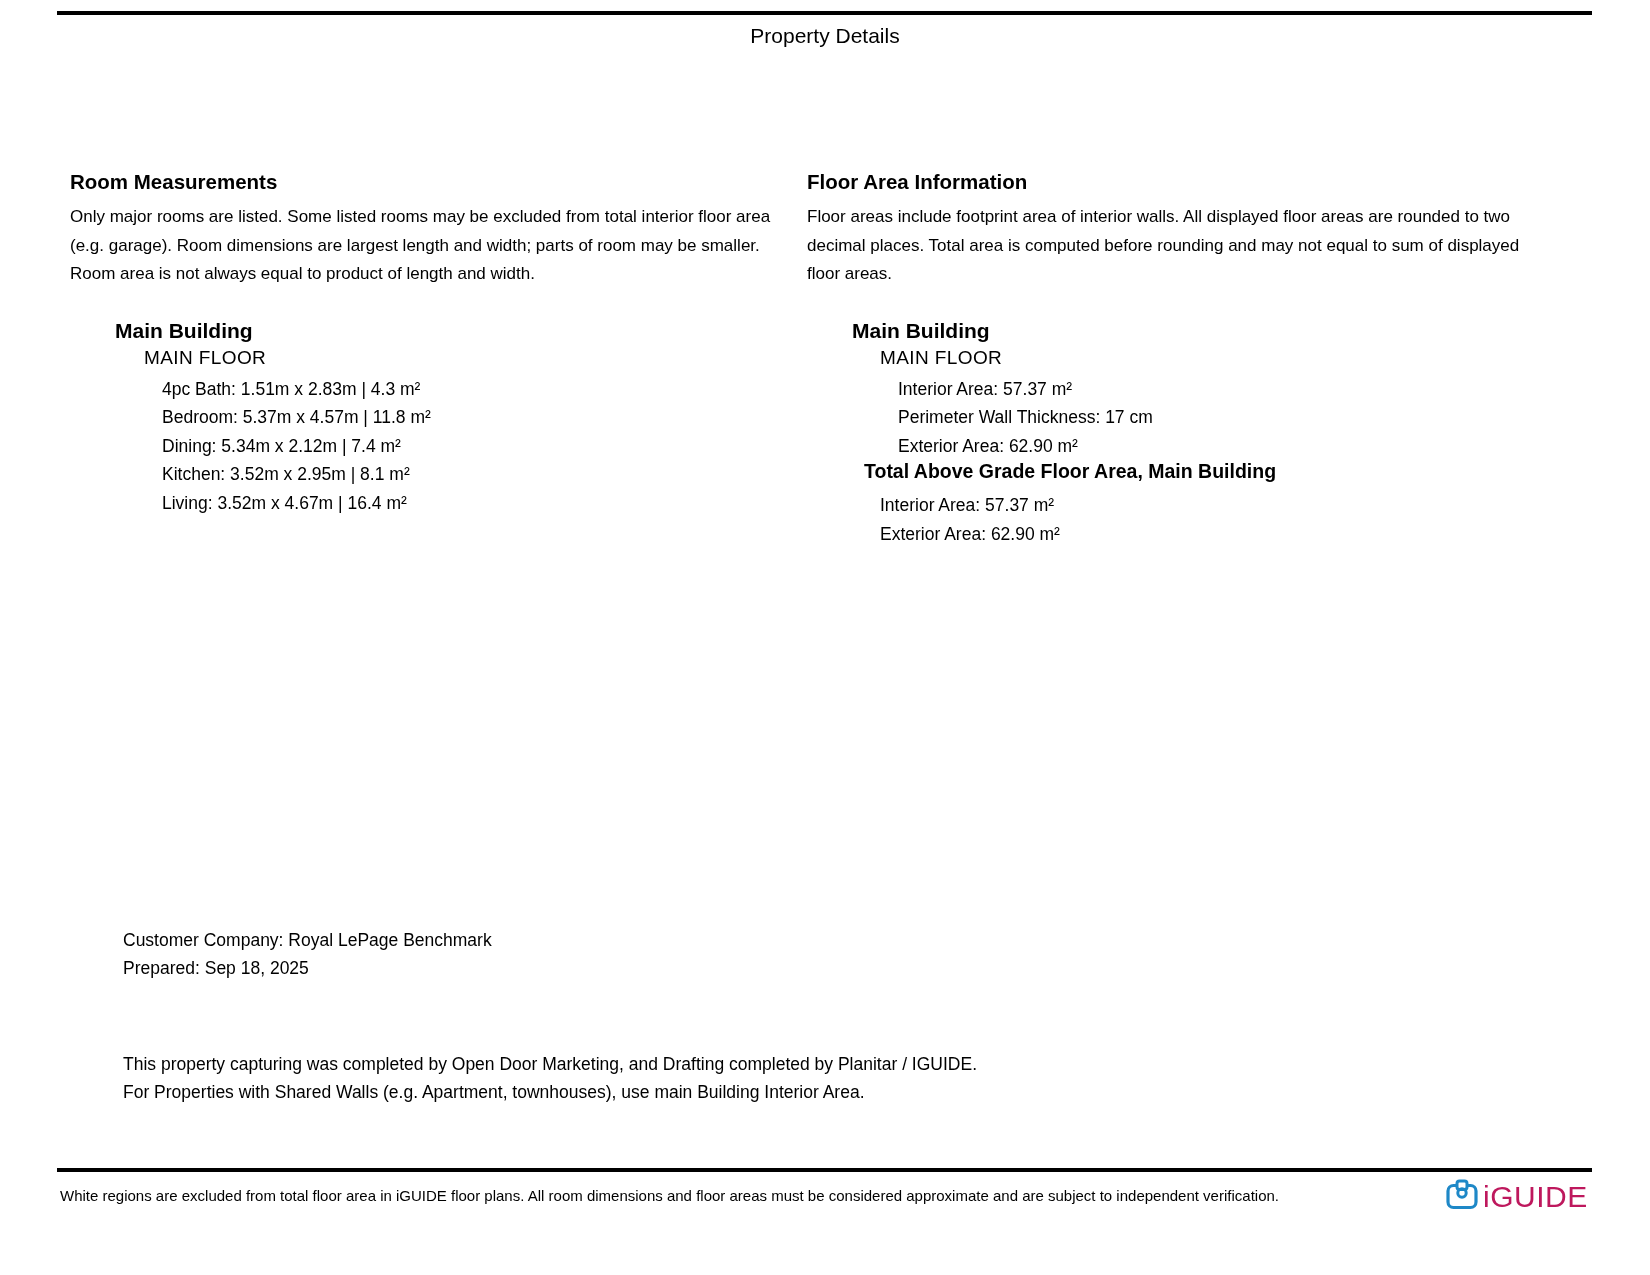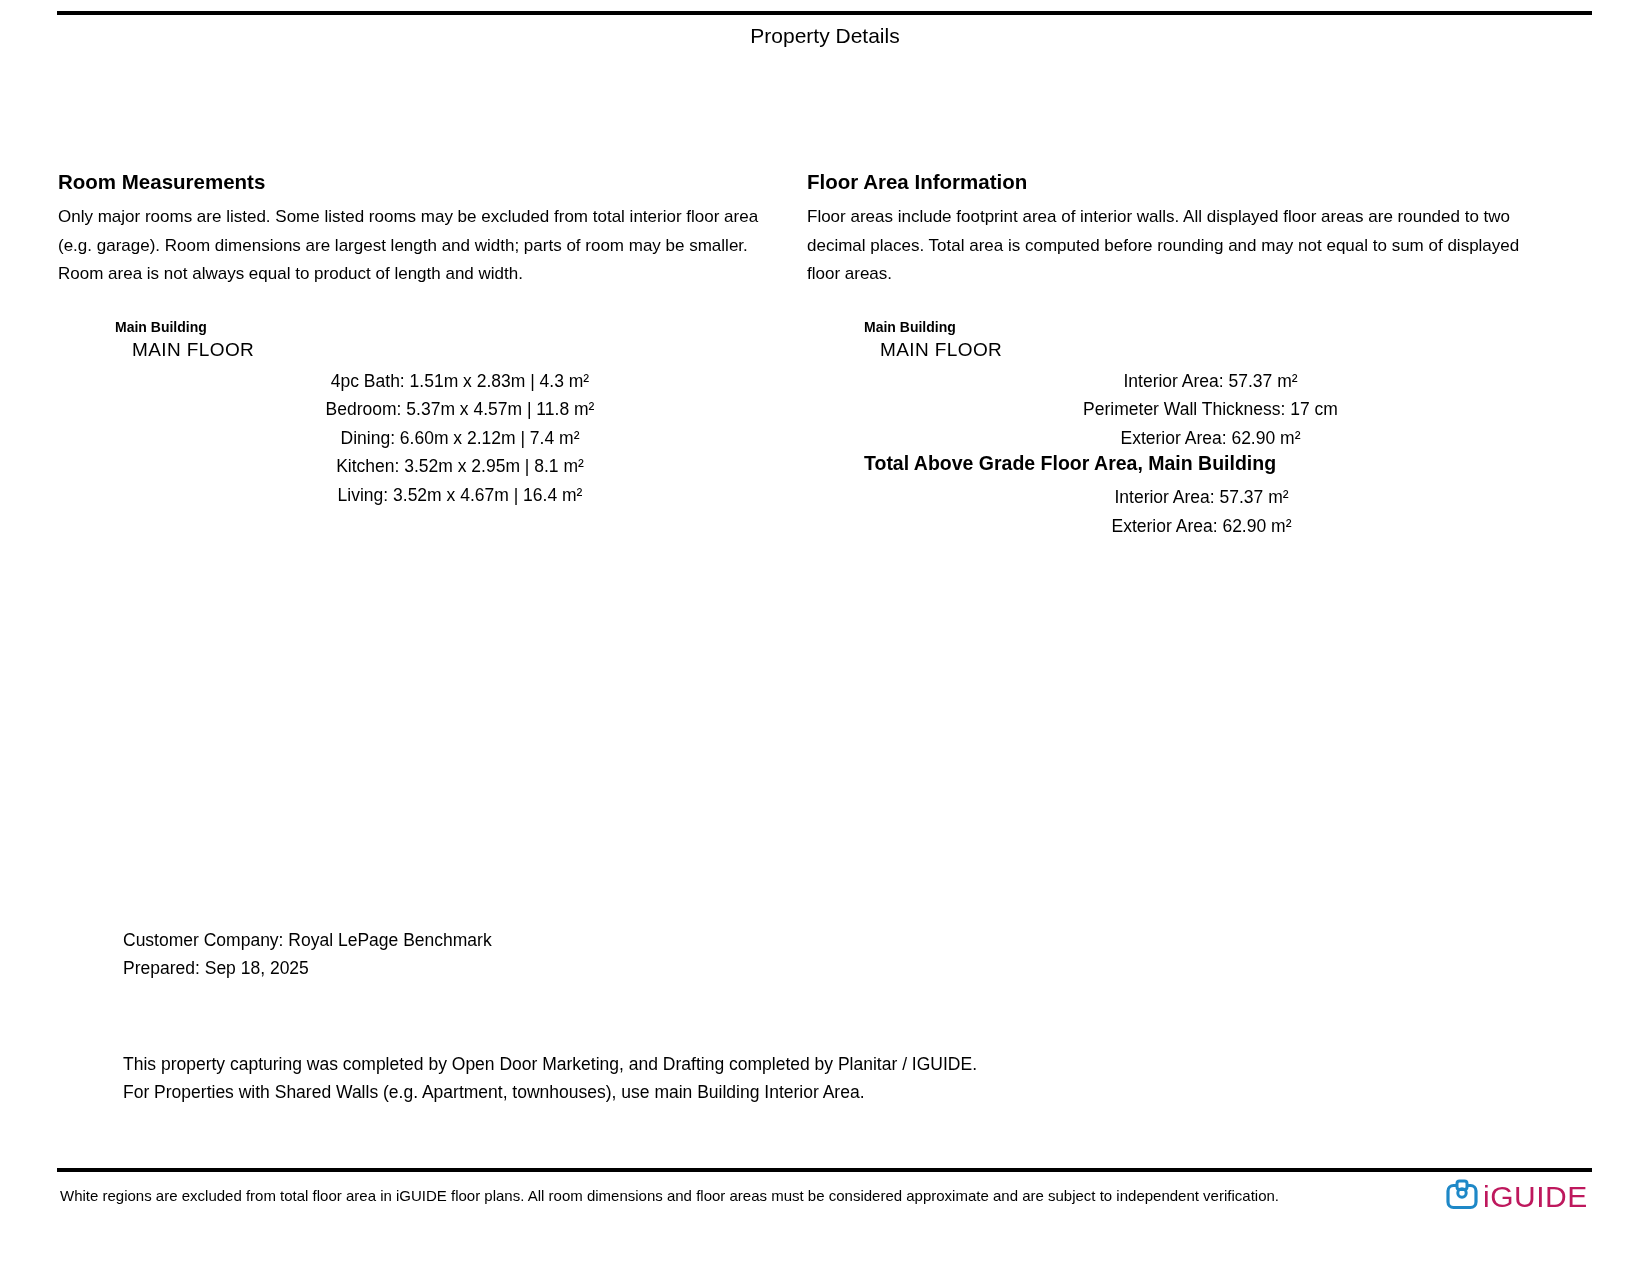--- a/index.html
+++ b/index.html
@@ -27,52 +27,51 @@
     margin: 11px 58px 0 57px;
   }
   .subtitle {
     text-align: center;
     font-size: 21px;
     font-weight: 400;
     margin-top: 9px;
   }
 
   .col { position: absolute; top: 170px; }
-  .col-left  { left: 58px;  width: 712px; }
+  .col-left  { left: 70px;  width: 712px; }
   .col-right { left: 807px; width: 716px; }
 
   .section-heading {
     font-size: 20.5px;
     font-weight: 700;
     margin: 0 0 9px 0;
   }
   .desc {
     font-size: 17px;
     line-height: 28.5px;
     margin: 0;
   }
 
   .building { margin-top: 30px; }
   .building-name {
-    margin-left: 57px;
-    font-size: 14px;
+    margin-left: 45px;
+    font-size: 21px;
     font-weight: 700;
   }
   .floor-name {
     margin-left: 74px;
     margin-top: 4px;
     font-size: 19px;
     letter-spacing: 0.4px;
   }
   .item-list {
     margin-left: 92px;
     margin-top: 6px;
     font-size: 17.5px;
     line-height: 28.5px;
-    text-align: center;
   }
   .col-right .floor-name { margin-left: 73px; }
   .col-right .item-list  { margin-left: 91px; }
 
   .total { }
   .total-heading {
     margin-left: 57px;
     font-size: 19.5px;
     font-weight: 700;
   }
@@ -134,21 +133,21 @@
 
   <section class="col col-left">
     <h2 class="section-heading">Room Measurements</h2>
     <p class="desc">Only major rooms are listed. Some listed rooms may be excluded from total interior floor area (e.g. garage). Room dimensions are largest length and width; parts of room may be smaller. Room area is not always equal to product of length and width.</p>
     <div class="building">
       <div class="building-name">Main Building</div>
       <div class="floor-name">MAIN FLOOR</div>
       <div class="item-list">
         <div class="item">4pc Bath: 1.51m x 2.83m | 4.3 m²</div>
         <div class="item">Bedroom: 5.37m x 4.57m | 11.8 m²</div>
-        <div class="item">Dining: 6.60m x 2.12m | 7.4 m²</div>
+        <div class="item">Dining: 5.34m x 2.12m | 7.4 m²</div>
         <div class="item">Kitchen: 3.52m x 2.95m | 8.1 m²</div>
         <div class="item">Living: 3.52m x 4.67m | 16.4 m²</div>
       </div>
     </div>
   </section>
 
   <section class="col col-right">
     <h2 class="section-heading">Floor Area Information</h2>
     <p class="desc">Floor areas include footprint area of interior walls. All displayed floor areas are rounded to two decimal places. Total area is computed before rounding and may not equal to sum of displayed floor areas.</p>
     <div class="building">

